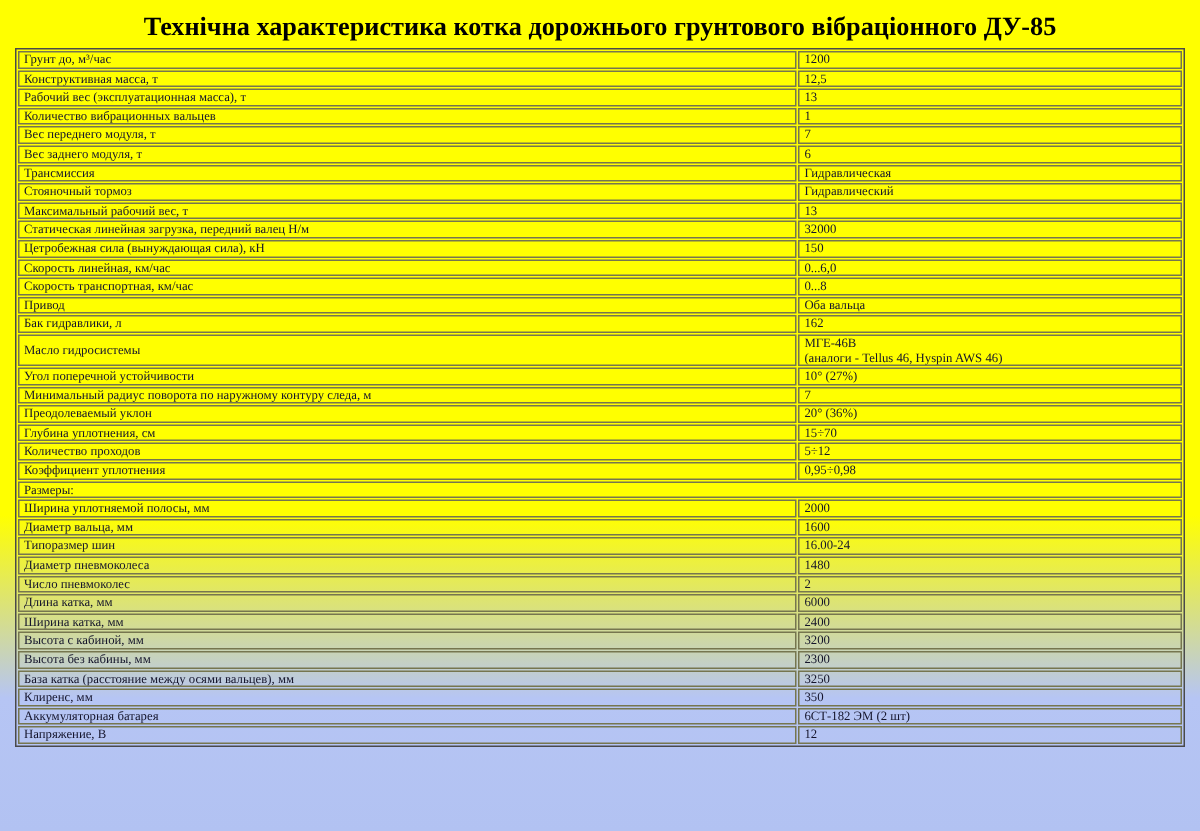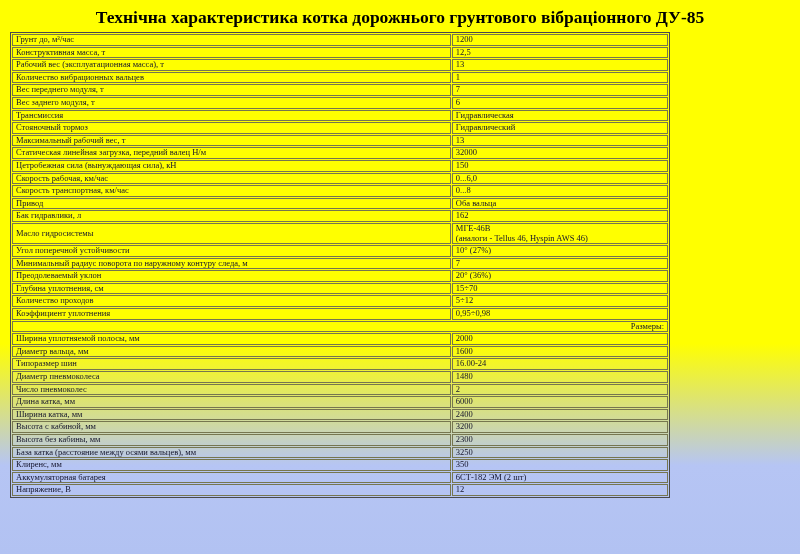--- a/index.html
+++ b/index.html
@@ -20,21 +20,21 @@
     text-align: center;
     font-size: 17.5px;
     font-weight: bold;
     color: #000000;
     font-family: "Liberation Serif", "DejaVu Serif", serif;
   }
   table.spec-table {
     border-collapse: separate;
     border-spacing: 1px;
     table-layout: fixed;
-    width: 660px;
+    width: 780px;
     margin: 0 10px;
     border: 1px solid #4a4a4a;
     background: transparent;
   }
   col.c-label { width: 67%; }
   col.c-value { width: 33%; }
   td {
     border: 1px solid #76764f;
     font-size: 8.5px;
     line-height: 9.6px;
@@ -44,21 +44,21 @@
     overflow: hidden;
   }
   td.label-cell {
     text-align: left;
   }
   td.value-cell {
     text-align: left;
     white-space: pre-line;
   }
   td.section-cell {
-    text-align: right;
+    text-align: left;
   }
 </style>
 </head>
 <body>
 
 <h1 class="page-title">Технічна характеристика котка дорожнього грунтового вібраціонного ДУ-85</h1>
 
 <table class="spec-table">
   <colgroup>
     <col class="c-label">
@@ -103,21 +103,21 @@
       </tr>
       <tr>
         <td class="label-cell">Статическая линейная загрузка, передний валец Н/м</td>
         <td class="value-cell">32000</td>
       </tr>
       <tr>
         <td class="label-cell">Цетробежная сила (вынуждающая сила), кН</td>
         <td class="value-cell">150</td>
       </tr>
       <tr>
-        <td class="label-cell">Скорость рабочая, км/час</td>
+        <td class="label-cell">Скорость линейная, км/час</td>
         <td class="value-cell">0...6,0</td>
       </tr>
       <tr>
         <td class="label-cell">Скорость транспортная, км/час</td>
         <td class="value-cell">0...8</td>
       </tr>
       <tr>
         <td class="label-cell">Привод</td>
         <td class="value-cell">Оба вальца</td>
       </tr>

